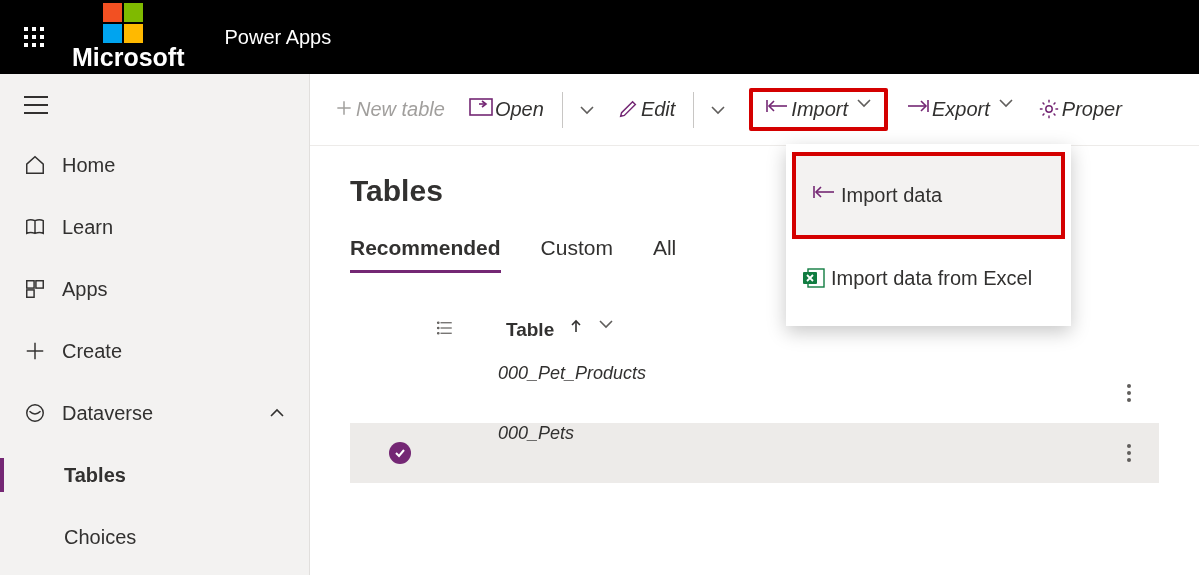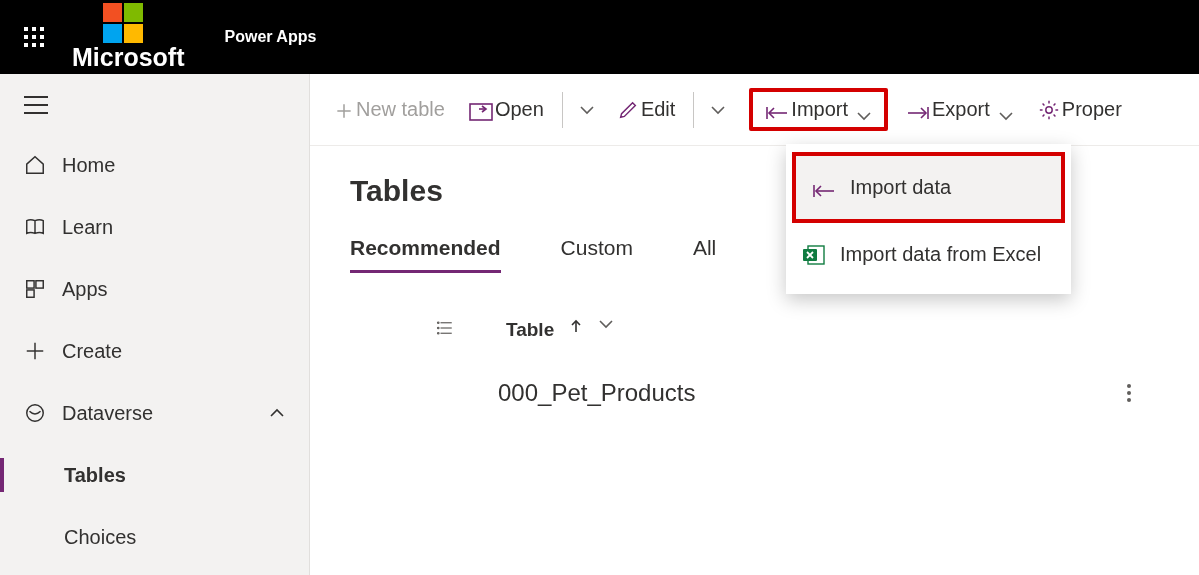--- a/index.html
+++ b/index.html
@@ -5,59 +5,59 @@
   * { box-sizing: border-box; margin: 0; padding: 0; }
   body { font-family: "Segoe UI", Arial, sans-serif; font-size: 14px; color: #323130; background: #fff; width: 1199px; height: 575px; overflow: hidden; }
 
   
   .header { background: #000; color: #fff; height: 74px; display: flex; align-items: center; padding: 0 16px; }
   .waffle { width: 36px; height: 36px; display: flex; align-items: center; justify-content: center; margin-right: 20px; }
   .ms-logo { display: flex; align-items: center; margin-right: 40px; flex-direction: column; }
   .ms-logo-squares { width: 40px; height: 40px; display: grid; grid-template-columns: 1fr 1fr; grid-template-rows: 1fr 1fr; gap: 2px; margin-right: 10px; }
   .ms-logo-squares div { width: 100%; height: 100%; }
   .ms-text { font-size: 25px; font-weight: 600; }
-  .app-name { font-size: 16px; font-weight: 700; }
+  .app-name { font-size: 20px; font-weight: 400; }
 
   
   .layout { display: flex; height: 501px; }
   .sidebar { width: 310px; background: #f3f2f1; border-right: 1px solid #e1dfdd; display: flex; flex-direction: column; padding-top: 12px; }
   .hamburger { padding: 10px 24px 20px 24px; }
   .nav-item { display: flex; align-items: center; padding: 0 24px; height: 62px; font-size: 20px; position: relative; }
   .nav-item .icon-slot { width: 38px; display: flex; align-items: center; }
   .nav-item.sub { padding-left: 64px; }
   .nav-item.active { font-weight: 600; }
   .nav-item.active::before { content: ""; position: absolute; left: 0; top: 14px; bottom: 14px; width: 4px; background: #742774; }
   .expand-caret { margin-left: auto; }
 
   
   .main { flex: 1; position: relative; }
   .toolbar { display: flex; align-items: center; padding: 14px 12px; border-bottom: 1px solid #edebe9; font-size: 20px; color: #323130; overflow: hidden; white-space: nowrap; }
-  .tb-btn { display: flex; align-items: flex-end; gap: 2px; padding: 6px 12px; border-radius: 2px; }
+  .tb-btn { display: flex; align-items: flex-start; gap: 2px; padding: 6px 12px; border-radius: 2px; font-style: italic; }
   .tb-btn.disabled { color: #a19f9d; }
   .tb-sep { width: 1px; height: 36px; background: #c8c6c4; margin: 0 6px; }
   .caret-btn { padding: 6px 10px; display: flex; align-items: center; }
   .highlight-red { border: 4px solid #d40000; }
 
   .page-body { padding: 28px 40px; }
   .page-title { font-size: 30px; font-weight: 600; margin-bottom: 28px; }
-  .tabs { display: flex; gap: 60px; font-size: 21px; margin-bottom: 46px; }
+  .tabs { display: flex; gap: 40px; font-size: 21px; margin-bottom: 46px; }
   .tab { padding-bottom: 10px; border-bottom: 3px solid transparent; color: #323130; }
   .tab.selected { font-weight: 600; border-bottom-color: #742774; }
 
   .col-header { display: flex; align-items: flex-start; gap: 16px; font-size: 19px; font-weight: 600; padding-left: 86px; margin-bottom: 22px; }
-  .row { display: flex; align-items: center; height: 60px; padding-left: 14px; font-size: 24px; }
+  .row { display: flex; height: 60px; padding-left: 14px; font-size: 18px; font-style: italic; }
   .row.selected { background: #edebe9; }
   .row .sel-col { width: 72px; display: flex; align-items: center; justify-content: center; }
   .row .name-col { flex: 1; padding-left: 62px; }
   .row .more-col { width: 60px; display: flex; align-items: center; justify-content: center; color: #605e5c; }
   .check-circle { width: 22px; height: 22px; border-radius: 50%; background: #742774; display: flex; align-items: center; justify-content: center; }
 
   
   .dropdown { position: absolute; top: 70px; left: 476px; width: 285px; background: #fff; box-shadow: 0 6px 18px rgba(0,0,0,0.22); padding: 8px 0; }
-  .dd-item { display: flex; align-items: flex-end; gap: 14px; padding: 20px 16px; font-size: 20px; }
+  .dd-item { display: flex; align-items: flex-start; gap: 5px; padding: 28px 16px; font-size: 20px; }
   .dd-item.hover { background: #f3f2f1; }
 
   .purple { color: #742774; }
 
   svg { display: block; }
 </style>
 </head>
 <body>
 
 <div class="header">
@@ -292,20 +292,37 @@
         <div class="name-col">000_Pet_Products</div>
         <div class="more-col">
           <svg width="6" height="20" viewBox="0 0 6 20" fill="#605e5c">
               <circle cx="3" cy="3" r="2"></circle>
               <circle cx="3" cy="10" r="2"></circle>
               <circle cx="3" cy="17" r="2"></circle>
             </svg>
         </div>
       </div>
 
+      <div class="row selected">
+        <div class="sel-col">
+          <div class="check-circle">
+            <svg width="12" height="10" viewBox="0 0 12 10" fill="none" stroke="#fff" stroke-width="2">
+                <path d="M2 5 L5 8 L10 2"></path>
+              </svg>
+          </div>
+        </div>
+        <div class="name-col">000_Pets</div>
+        <div class="more-col">
+          <svg width="6" height="20" viewBox="0 0 6 20" fill="#605e5c">
+              <circle cx="3" cy="3" r="2"></circle>
+              <circle cx="3" cy="10" r="2"></circle>
+              <circle cx="3" cy="17" r="2"></circle>
+            </svg>
+        </div>
+      </div>
     </div>
 
     <div class="dropdown">
       <div class="dd-item hover highlight-red" style="margin:0 6px">
         <span class="purple">
           <svg width="24" height="16" viewBox="0 0 24 16" fill="none" stroke="#742774" stroke-width="1.6">
               <line x1="22" y1="8" x2="4" y2="8"></line>
               <path d="M9 3 L4 8 L9 13"></path>
               <line x1="2" y1="2" x2="2" y2="14"></line>
             </svg>

